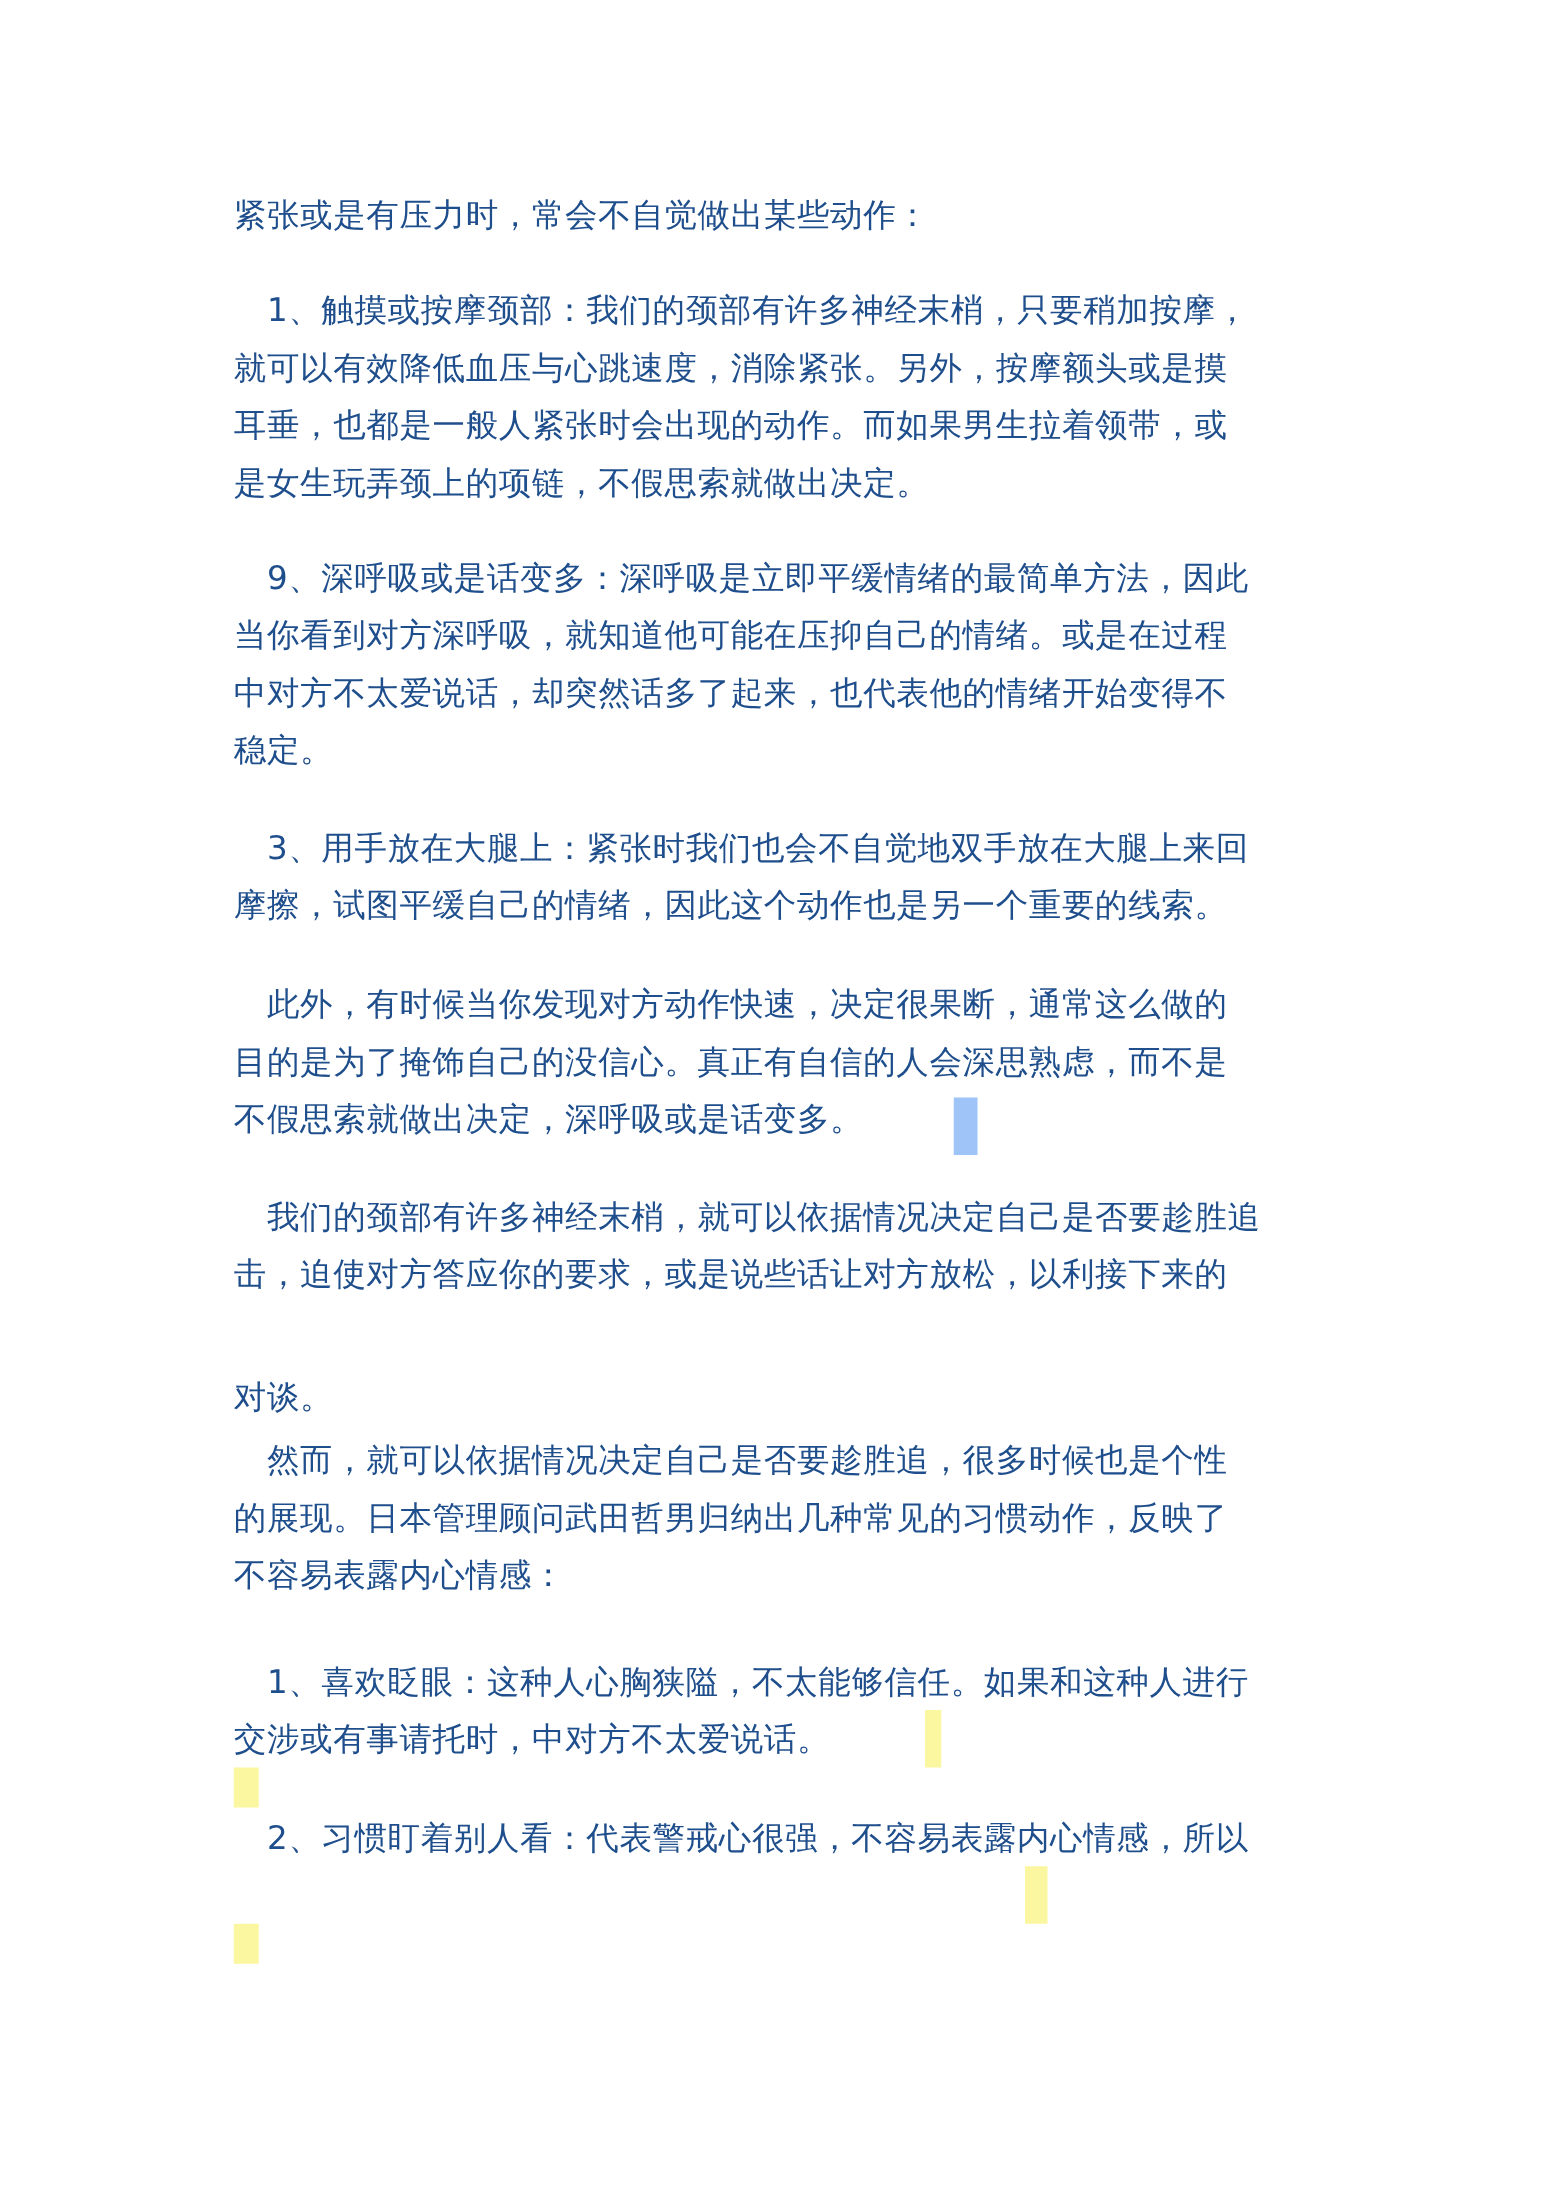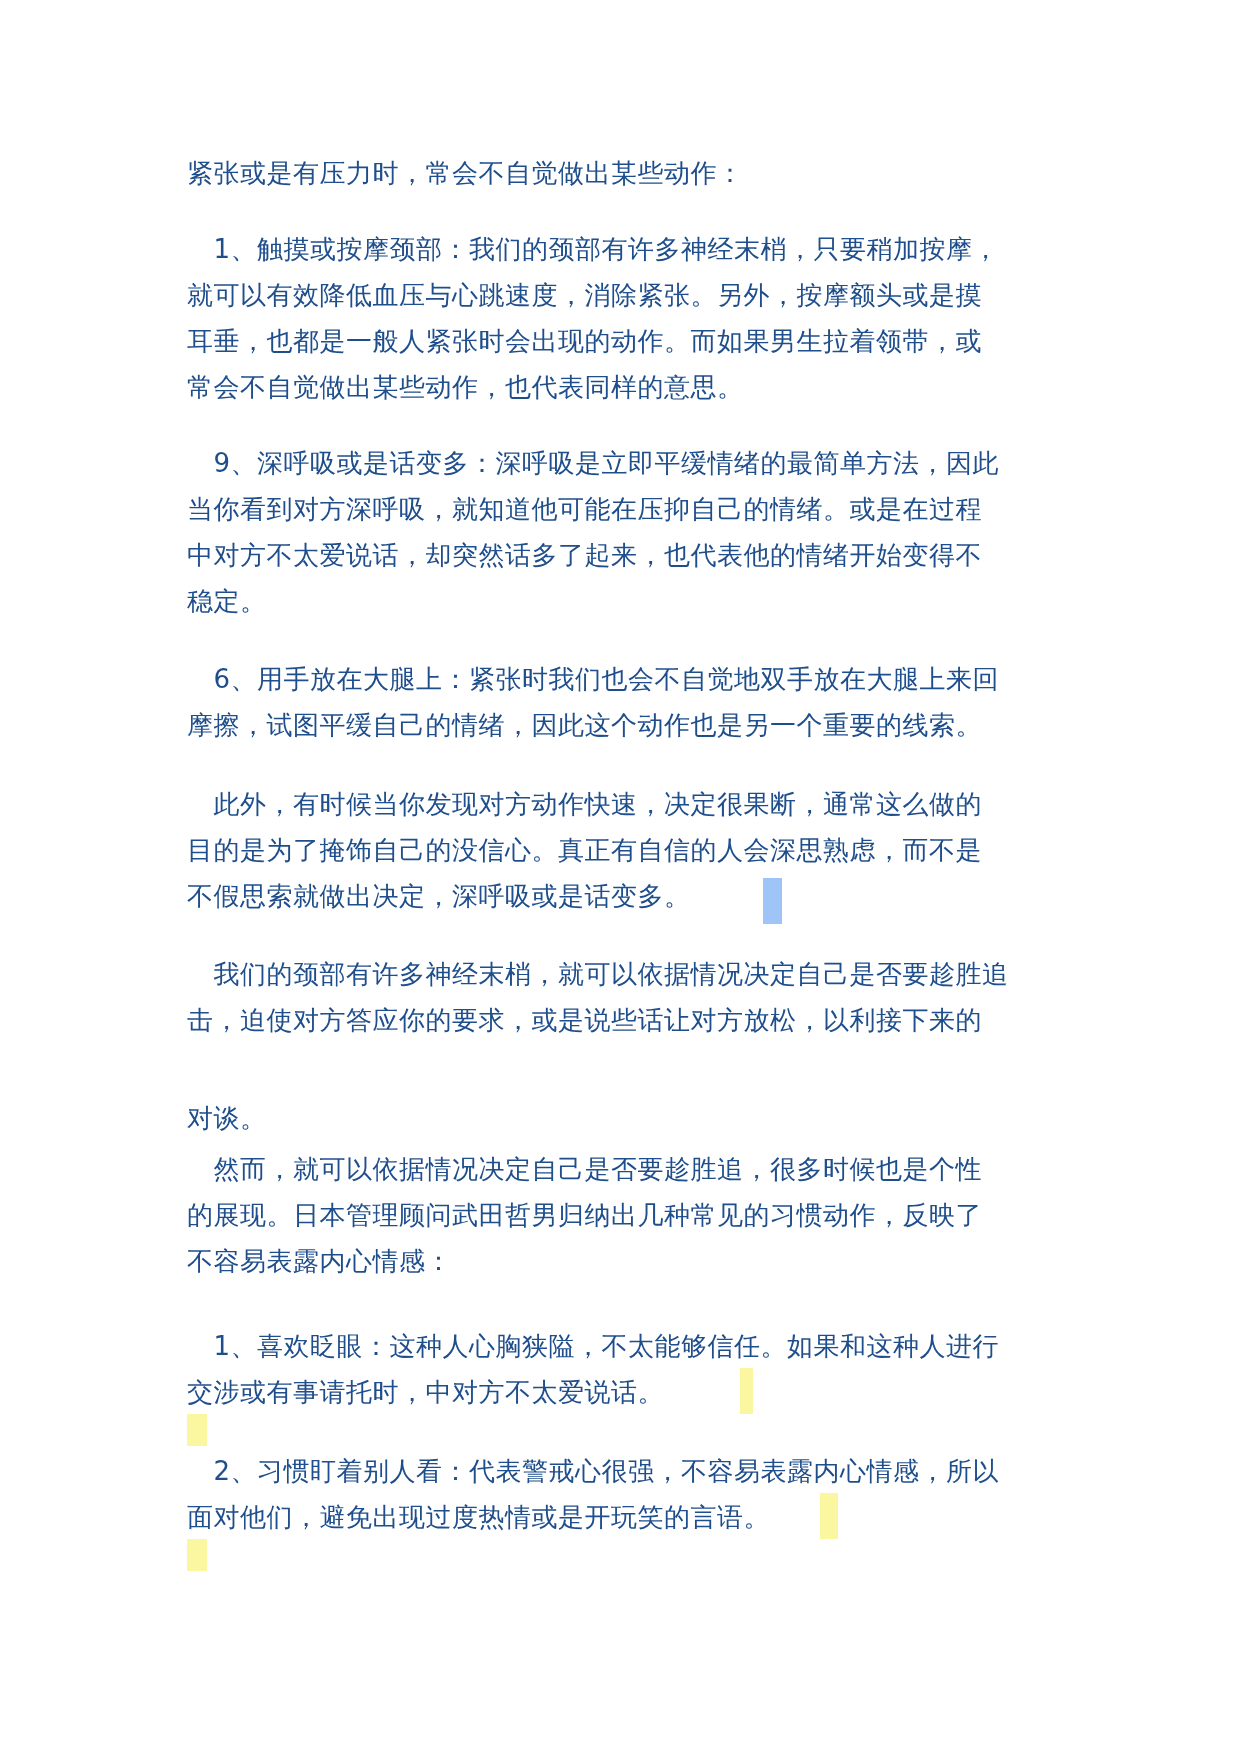--- a/index.html
+++ b/index.html
@@ -15,28 +15,28 @@
 </head>
 <body>
 
 <div class="page">
 
   <div class="line" style="top:155px">紧张或是有压力时，常会不自觉做出某些动作：</div>
 
   <div class="line" style="top:231px">　1、触摸或按摩颈部：我们的颈部有许多神经末梢，只要稍加按摩，</div>
   <div class="line" style="top:277px">就可以有效降低血压与心跳速度，消除紧张。另外，按摩额头或是摸</div>
   <div class="line" style="top:323px">耳垂，也都是一般人紧张时会出现的动作。而如果男生拉着领带，或</div>
-  <div class="line" style="top:369px">常会不自觉做出某些动作，也代表同样的意思。</div>
+  <div class="line" style="top:369px">是女生玩弄颈上的项链，不假思索就做出决定。</div>
 
   <div class="line" style="top:445px">　9、深呼吸或是话变多：深呼吸是立即平缓情绪的最简单方法，因此</div>
   <div class="line" style="top:491px">当你看到对方深呼吸，就知道他可能在压抑自己的情绪。或是在过程</div>
   <div class="line" style="top:537px">中对方不太爱说话，却突然话多了起来，也代表他的情绪开始变得不</div>
   <div class="line" style="top:583px">稳定。</div>
 
-  <div class="line" style="top:661px">　6、用手放在大腿上：紧张时我们也会不自觉地双手放在大腿上来回</div>
+  <div class="line" style="top:661px">　3、用手放在大腿上：紧张时我们也会不自觉地双手放在大腿上来回</div>
   <div class="line" style="top:707px">摩擦，试图平缓自己的情绪，因此这个动作也是另一个重要的线索。</div>
 
   <div class="line" style="top:786px">　此外，有时候当你发现对方动作快速，决定很果断，通常这么做的</div>
   <div class="line" style="top:832px">目的是为了掩饰自己的没信心。真正有自信的人会深思熟虑，而不是</div>
   <div class="line" style="top:878px">不假思索就做出决定，深呼吸或是话变多。</div>
   <span class="mark blue" style="left:763px; top:878px; width:19px; height:46px;"></span>
 
   <div class="line" style="top:956px">　我们的颈部有许多神经末梢，就可以依据情况决定自己是否要趁胜追</div>
   <div class="line" style="top:1002px">击，迫使对方答应你的要求，或是说些话让对方放松，以利接下来的</div>
   <div class="line" style="top:1100px">对谈。</div>
@@ -44,16 +44,15 @@
   <div class="line" style="top:1151px">　然而，就可以依据情况决定自己是否要趁胜追，很多时候也是个性</div>
   <div class="line" style="top:1197px">的展现。日本管理顾问武田哲男归纳出几种常见的习惯动作，反映了</div>
   <div class="line" style="top:1243px">不容易表露内心情感：</div>
 
   <div class="line" style="top:1328px">　1、喜欢眨眼：这种人心胸狭隘，不太能够信任。如果和这种人进行</div>
   <div class="line" style="top:1374px">交涉或有事请托时，中对方不太爱说话。</div>
   <span class="mark yellow" style="left:740px; top:1368px; width:13px; height:46px;"></span>
   <span class="mark yellow" style="left:187px; top:1414px; width:20px; height:32px;"></span>
 
   <div class="line" style="top:1453px">　2、习惯盯着别人看：代表警戒心很强，不容易表露内心情感，所以</div>
-  <div class="line" style="top:1499px">面对他们，避免出现过度热情或是开玩笑的言语。</div>
   <span class="mark yellow" style="left:820px; top:1493px; width:18px; height:46px;"></span>
   <span class="mark yellow" style="left:187px; top:1539px; width:20px; height:32px;"></span>
 </div>
 
 </body></html>

